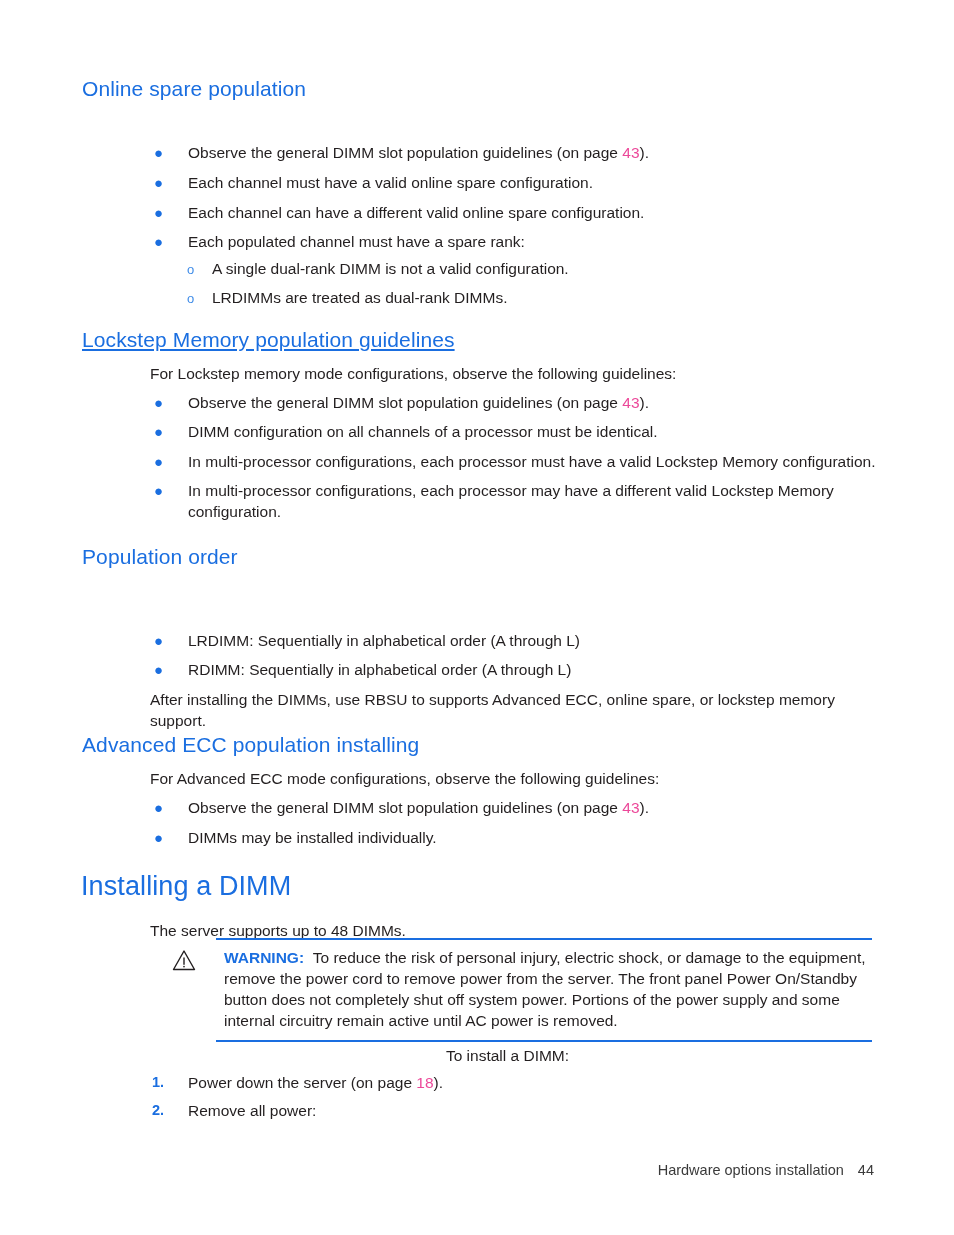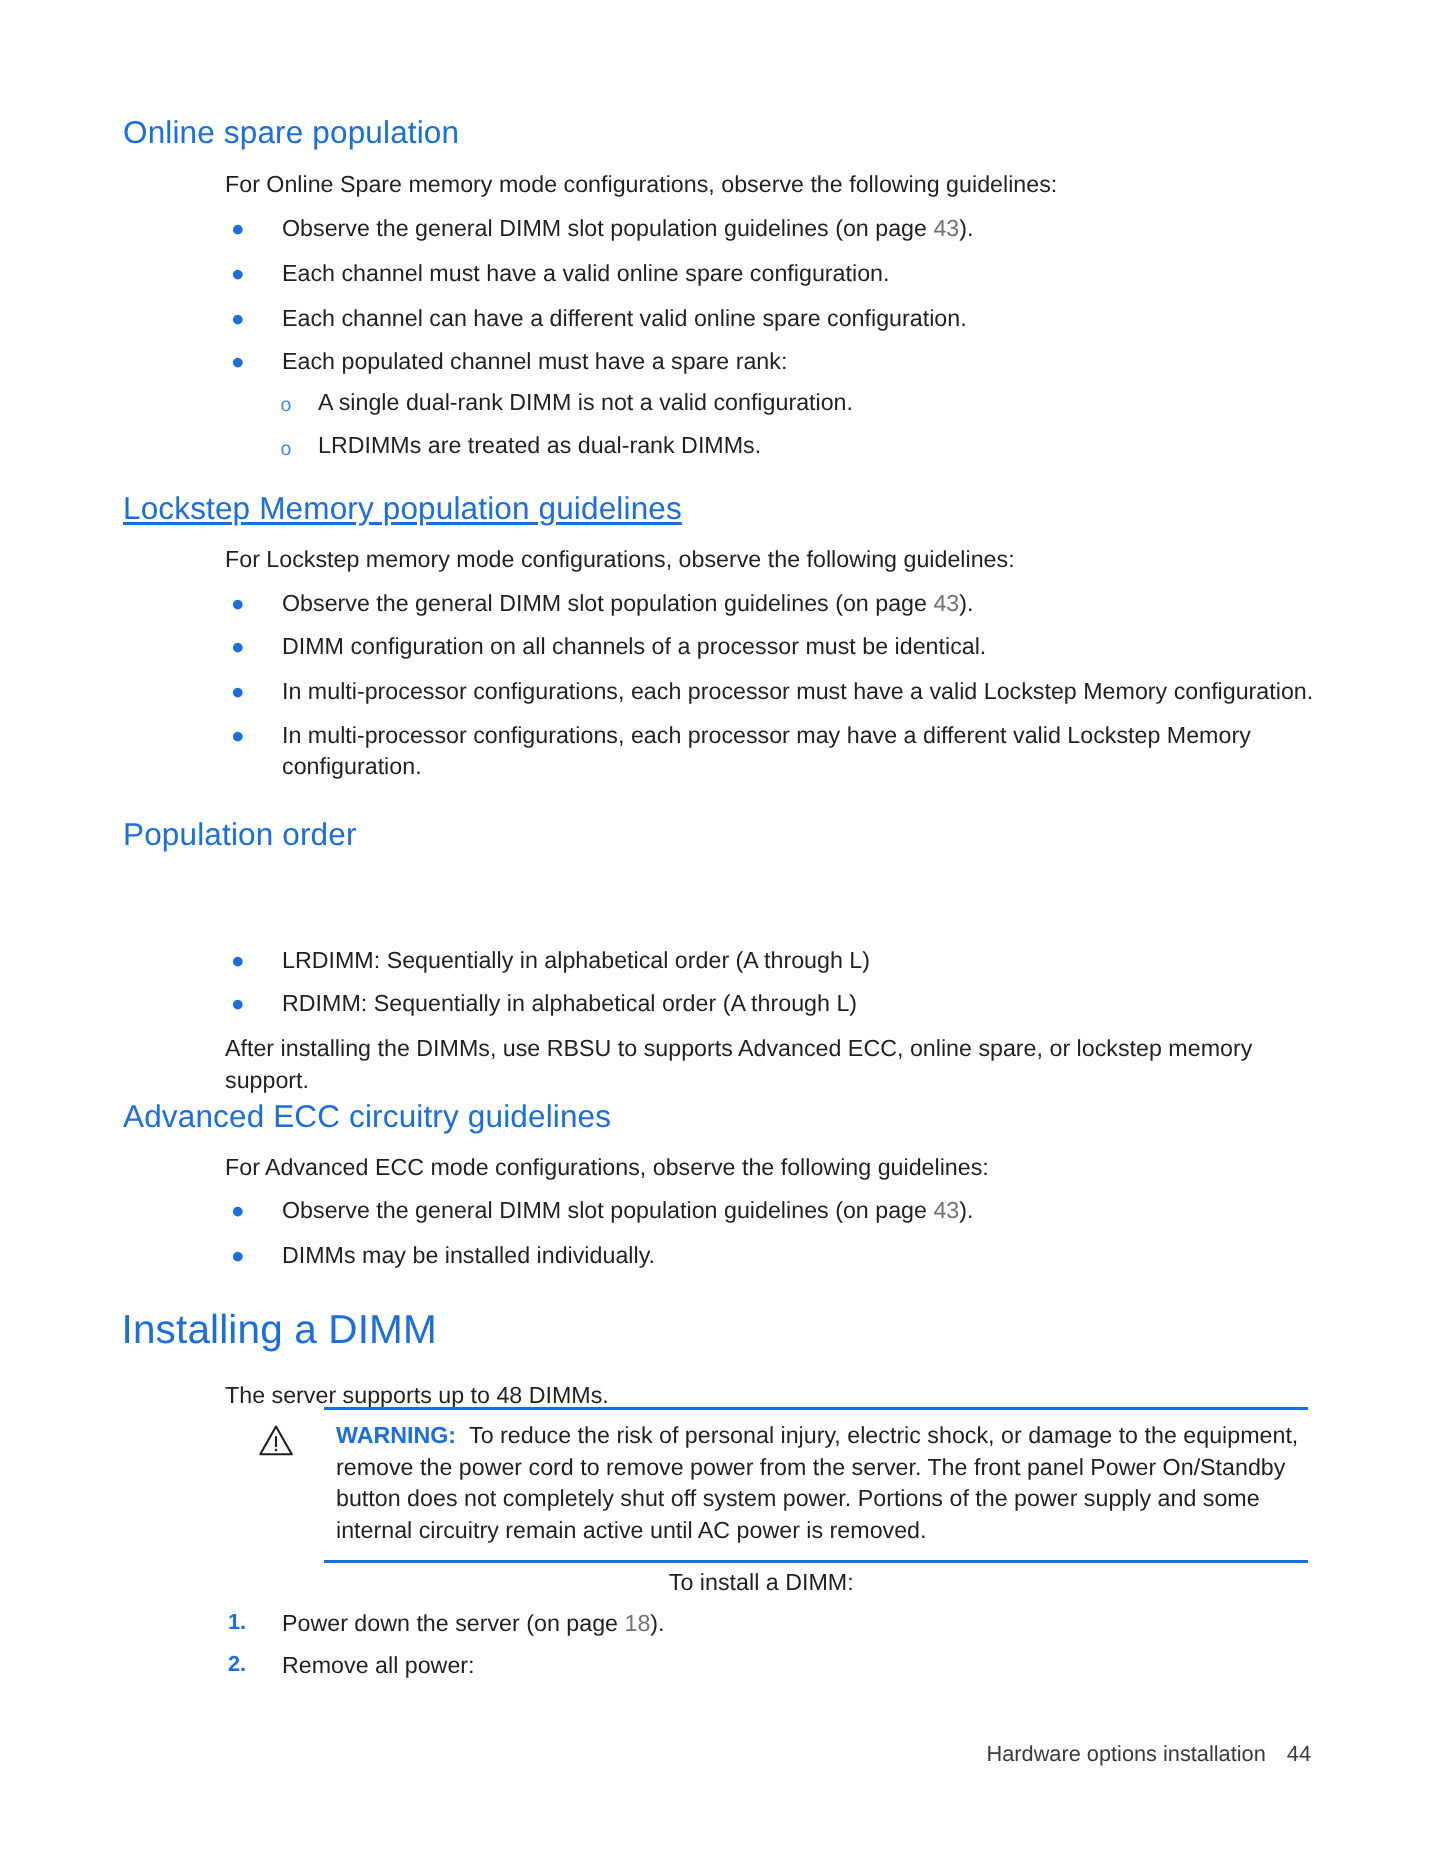--- a/index.html
+++ b/index.html
@@ -117,21 +117,21 @@
     font-size: 14.5px;
     line-height: 21px;
   }
   .num-row .num-text {
     display: block;
     margin-left: 38px;
   }
 
   
   .xref {
-    color: #737373;
+    color: #ec4899;
   }
 
   
   .admonition {
     position: absolute;
     left: 170px;
     top: 938px;
     width: 702px;
   }
   .admonition .rule {
@@ -179,21 +179,20 @@
     margin-left: 14px;
   }
 </style>
 </head>
 <body>
 
 <div class="page">
 
   <h2 class="section-heading" style="top:76px;">Online spare population</h2>
 
-  <p class="body-para wide" style="top:113px;">For Online Spare memory mode configurations, observe the following guidelines:</p>
 
   <div class="bullet-row wide" style="top:142px;">
     <span class="bullet-mark">●</span>
     <span class="bullet-text"><span>Observe the general DIMM slot population guidelines (on page </span><span class="xref">43</span><span>).</span></span>
   </div>
 
   <div class="bullet-row wide" style="top:172px;">
     <span class="bullet-mark">●</span>
     <span class="bullet-text">Each channel must have a valid online spare configuration.</span>
   </div>
@@ -250,21 +249,21 @@
     <span class="bullet-text">LRDIMM: Sequentially in alphabetical order (A through L)</span>
   </div>
 
   <div class="bullet-row wide" style="top:659px;">
     <span class="bullet-mark">●</span>
     <span class="bullet-text">RDIMM: Sequentially in alphabetical order (A through L)</span>
   </div>
 
   <p class="body-para" style="top:689px; width:730px;">After installing the DIMMs, use RBSU to supports Advanced ECC, online spare, or lockstep memory support.</p>
 
-  <h2 class="section-heading" style="top:732px;">Advanced ECC circuitry guidelines</h2>
+  <h2 class="section-heading" style="top:732px;">Advanced ECC population installing</h2>
 
   <p class="body-para wide" style="top:768px;">For Advanced ECC mode configurations, observe the following guidelines:</p>
 
   <div class="bullet-row wide" style="top:797px;">
     <span class="bullet-mark">●</span>
     <span class="bullet-text"><span>Observe the general DIMM slot population guidelines (on page </span><span class="xref">43</span><span>).</span></span>
   </div>
 
   <div class="bullet-row wide" style="top:827px;">
     <span class="bullet-mark">●</span>

